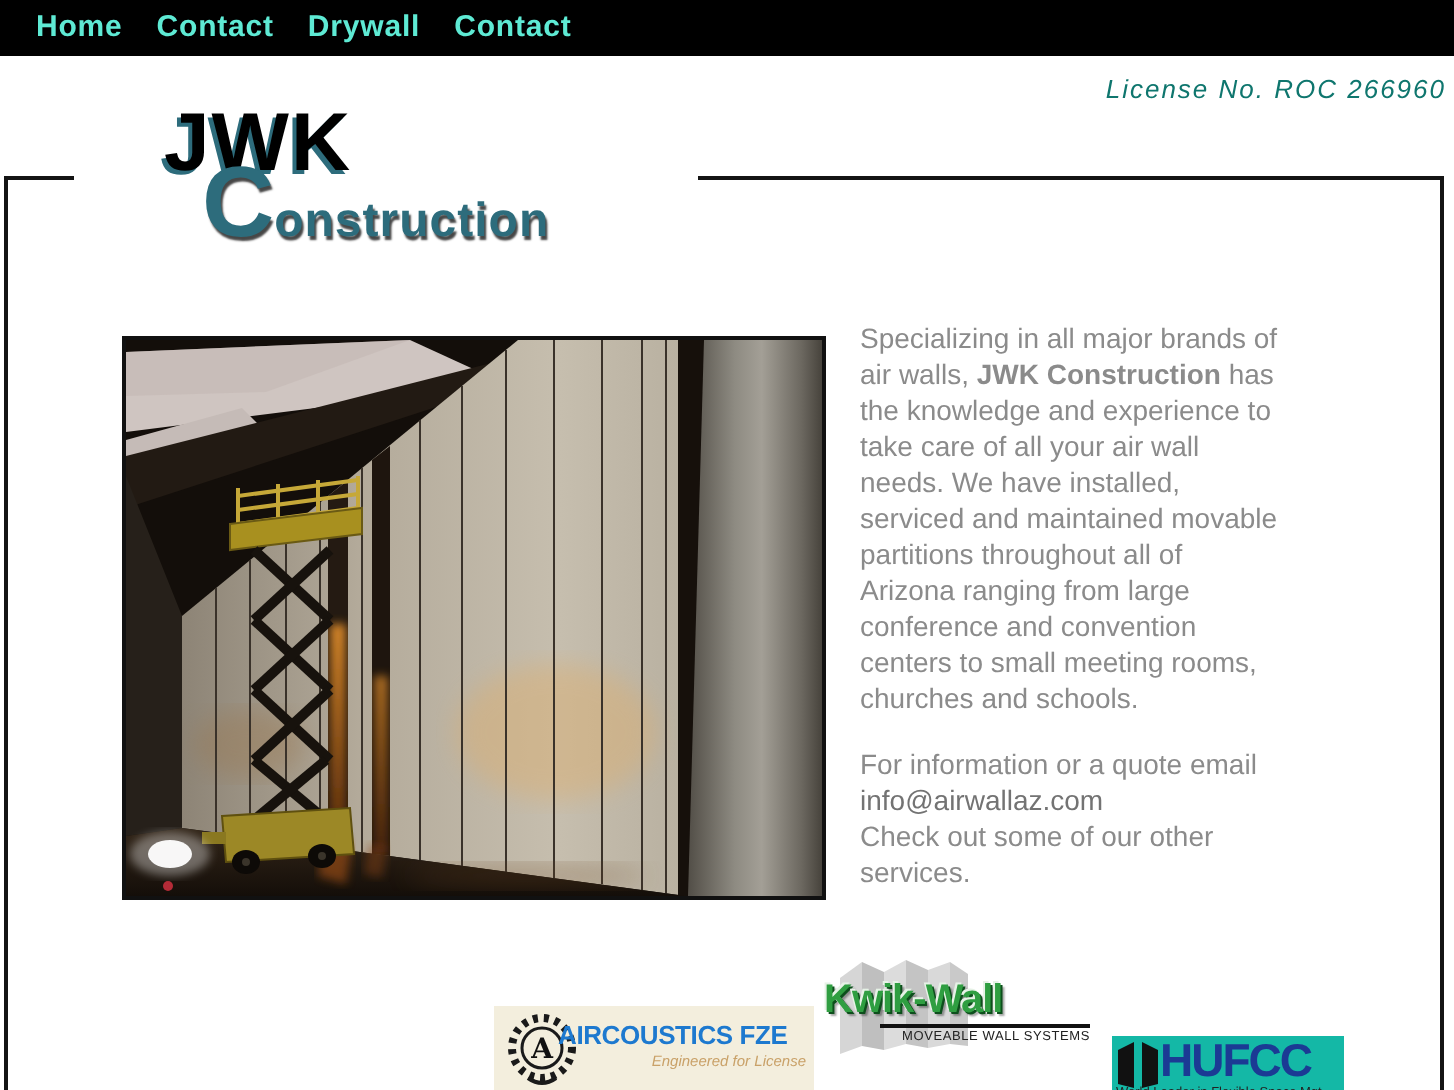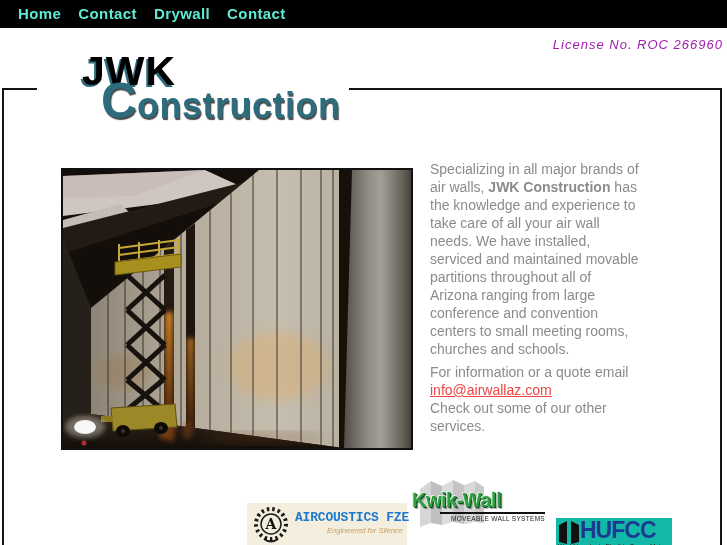--- a/index.html
+++ b/index.html
@@ -6,44 +6,44 @@
   html,body { background:#fff; }
   #page {
     position:relative; width:727px; height:545px; overflow:hidden;
     background:#fff; font-family:"Liberation Sans", sans-serif;
   }
   
   #navbar { position:absolute; left:0; top:0; width:727px; height:28px; background:#000; z-index:5; display:flex; align-items:center; }
   .nav-item { color:#5eead4; font-weight:bold; font-size:15px; letter-spacing:.4px; margin-left:17px; cursor:pointer; line-height:28px; }
   .nav-item:first-child { margin-left:18px; }
   
-  #license { position:absolute; top:37px; right:4px; color:#a21caf; font-style:italic; font-size:13px; letter-spacing:1px; z-index:2; }
+  #license { position:absolute; top:37px; right:4px; color:#0f766e; font-style:italic; font-size:13px; letter-spacing:1px; z-index:2; }
   
   #content-box { position:absolute; left:2px; top:88px; width:720px; height:470px; border:2px solid #141414; border-bottom:none; background:#fff; z-index:1; }
   
   #logo { position:absolute; left:37px; top:50px; width:312px; height:78px; background:#fff; z-index:3; cursor:pointer; }
   #logo-jwk { position:absolute; left:21px; top:-2px; font-size:41px; font-weight:bold; color:#000; letter-spacing:1px; text-shadow:-2px 2px 0 #2d6c7c;margin-left:24px; }
   #logo-construction { position:absolute; left:64px; top:22px; font-weight:bold; color:#2d6c7c; text-shadow:1px 2px 1px rgba(10,10,10,.75); white-space:nowrap; }
   #logo-construction .big-c { font-size:50px; }
-  #logo-construction .rest { font-size:36px; letter-spacing:.5px; }
+  #logo-construction .rest { font-size:24px; letter-spacing:.5px; }
   
   #photo-frame { position:absolute; left:61px; top:168px; width:352px; height:282px; border:2px solid #111; z-index:2; }
   #photo-frame svg { display:block; }
   
   #text-col { position:absolute; left:430px; top:160px; width:260px; z-index:2; color:#8b8b8b; font-size:14px; line-height:18px; }
   #text-col p { white-space:pre-line; }
   #intro-bold { font-weight:bold;margin-top:12px; }
-  #contact-para { margin-top:5px; }
-  #email-link { color:#ef4444; text-decoration:underline; cursor:pointer; }
+  #contact-para { margin-top:15px; }
+  #email-link { color:#737373; cursor:pointer; }
   #outro-para { }
   
   .partner { position:absolute; z-index:2; cursor:pointer; }
   #aircoustics { left:247px; top:503px; width:160px; height:42px; background:#f3eedd; }
   #aircoustics .emblem { position:absolute; left:5px; top:2px; }
-  #aircoustics .name { position:absolute; left:48px; top:7px; width:113px; color:#1d79cf; font-weight:bold; font-size:13px; letter-spacing:-.2px; white-space:nowrap;font-family:Liberation Mono, monospace; }
+  #aircoustics .name { position:absolute; left:32px; top:7px; width:113px; color:#1d79cf; font-weight:bold; font-size:13px; letter-spacing:-.2px; white-space:nowrap; }
   #aircoustics .tagline { position:absolute; left:44px; top:23px; width:112px; text-align:right; color:#c9a168; font-style:italic; font-size:7.5px; }
   #kwikwall { left:412px; top:479px; width:133px; height:48px; background:#fff; }
   #kwikwall .panels { position:absolute; left:8px; top:0; }
   #kwikwall .name { position:absolute; left:0px; top:10px; font-weight:bold; font-size:20px; color:#2f9e41; letter-spacing:-.5px;
       text-shadow:-1px -1px 0 #e6f2e6, 1px 1px 0 #0d4f1c, 2px 2px 1px rgba(0,0,0,.35); }
   #kwikwall .rule { position:absolute; left:28px; top:33px; width:105px; height:2px; background:#111; }
   #kwikwall .tagline { position:absolute; right:0; top:36px; font-size:6.5px; color:#222; letter-spacing:.3px; }
   #hufcc { left:556px; top:518px; width:116px; height:36px; background:#14b8a6; }
   #hufcc .book { position:absolute; left:2px; top:2px; }
   #hufcc .name { position:absolute; left:24px; top:-1px; font-weight:bold; font-size:23px; color:#1b3a94; letter-spacing:-1px; }
@@ -214,21 +214,21 @@
   </div>
 
   <div id="aircoustics" class="partner">
     <svg class="emblem" width="38" height="40" viewBox="0 0 38 40">
       <circle cx="19" cy="19" r="15" fill="none" stroke="#1a1a1a" stroke-width="4" stroke-dasharray="2.5 3"></circle>
       <circle cx="19" cy="19" r="10" fill="#f3eedd" stroke="#1a1a1a" stroke-width="1.5"></circle>
       <text x="19" y="24" text-anchor="middle" font-family="DejaVu Serif, serif" font-weight="bold" font-size="14" fill="#111">A</text>
       <path d="M12,34 Q19,39 26,34" fill="none" stroke="#1a1a1a" stroke-width="2"></path>
     </svg>
     <div class="name">AIRCOUSTICS FZE</div>
-    <div class="tagline">Engineered for Silence</div>
+    <div class="tagline">Engineered for License</div>
   </div>
 
   <div id="kwikwall" class="partner">
     <svg class="panels" width="78" height="48" viewBox="0 0 78 48">
       <polygon points="0,10 11,2 11,44 0,48" fill="#d6d6d6"></polygon>
       <polygon points="11,2 22,7 22,46 11,44" fill="#bfbfbf"></polygon>
       <polygon points="22,7 33,1 33,43 22,46" fill="#dcdcdc"></polygon>
       <polygon points="33,1 44,6 44,45 33,43" fill="#c4c4c4"></polygon>
       <polygon points="44,6 55,2 55,43 44,45" fill="#d9d9d9"></polygon>
       <polygon points="55,2 64,8 64,44 55,43" fill="#c9c9c9"></polygon>

